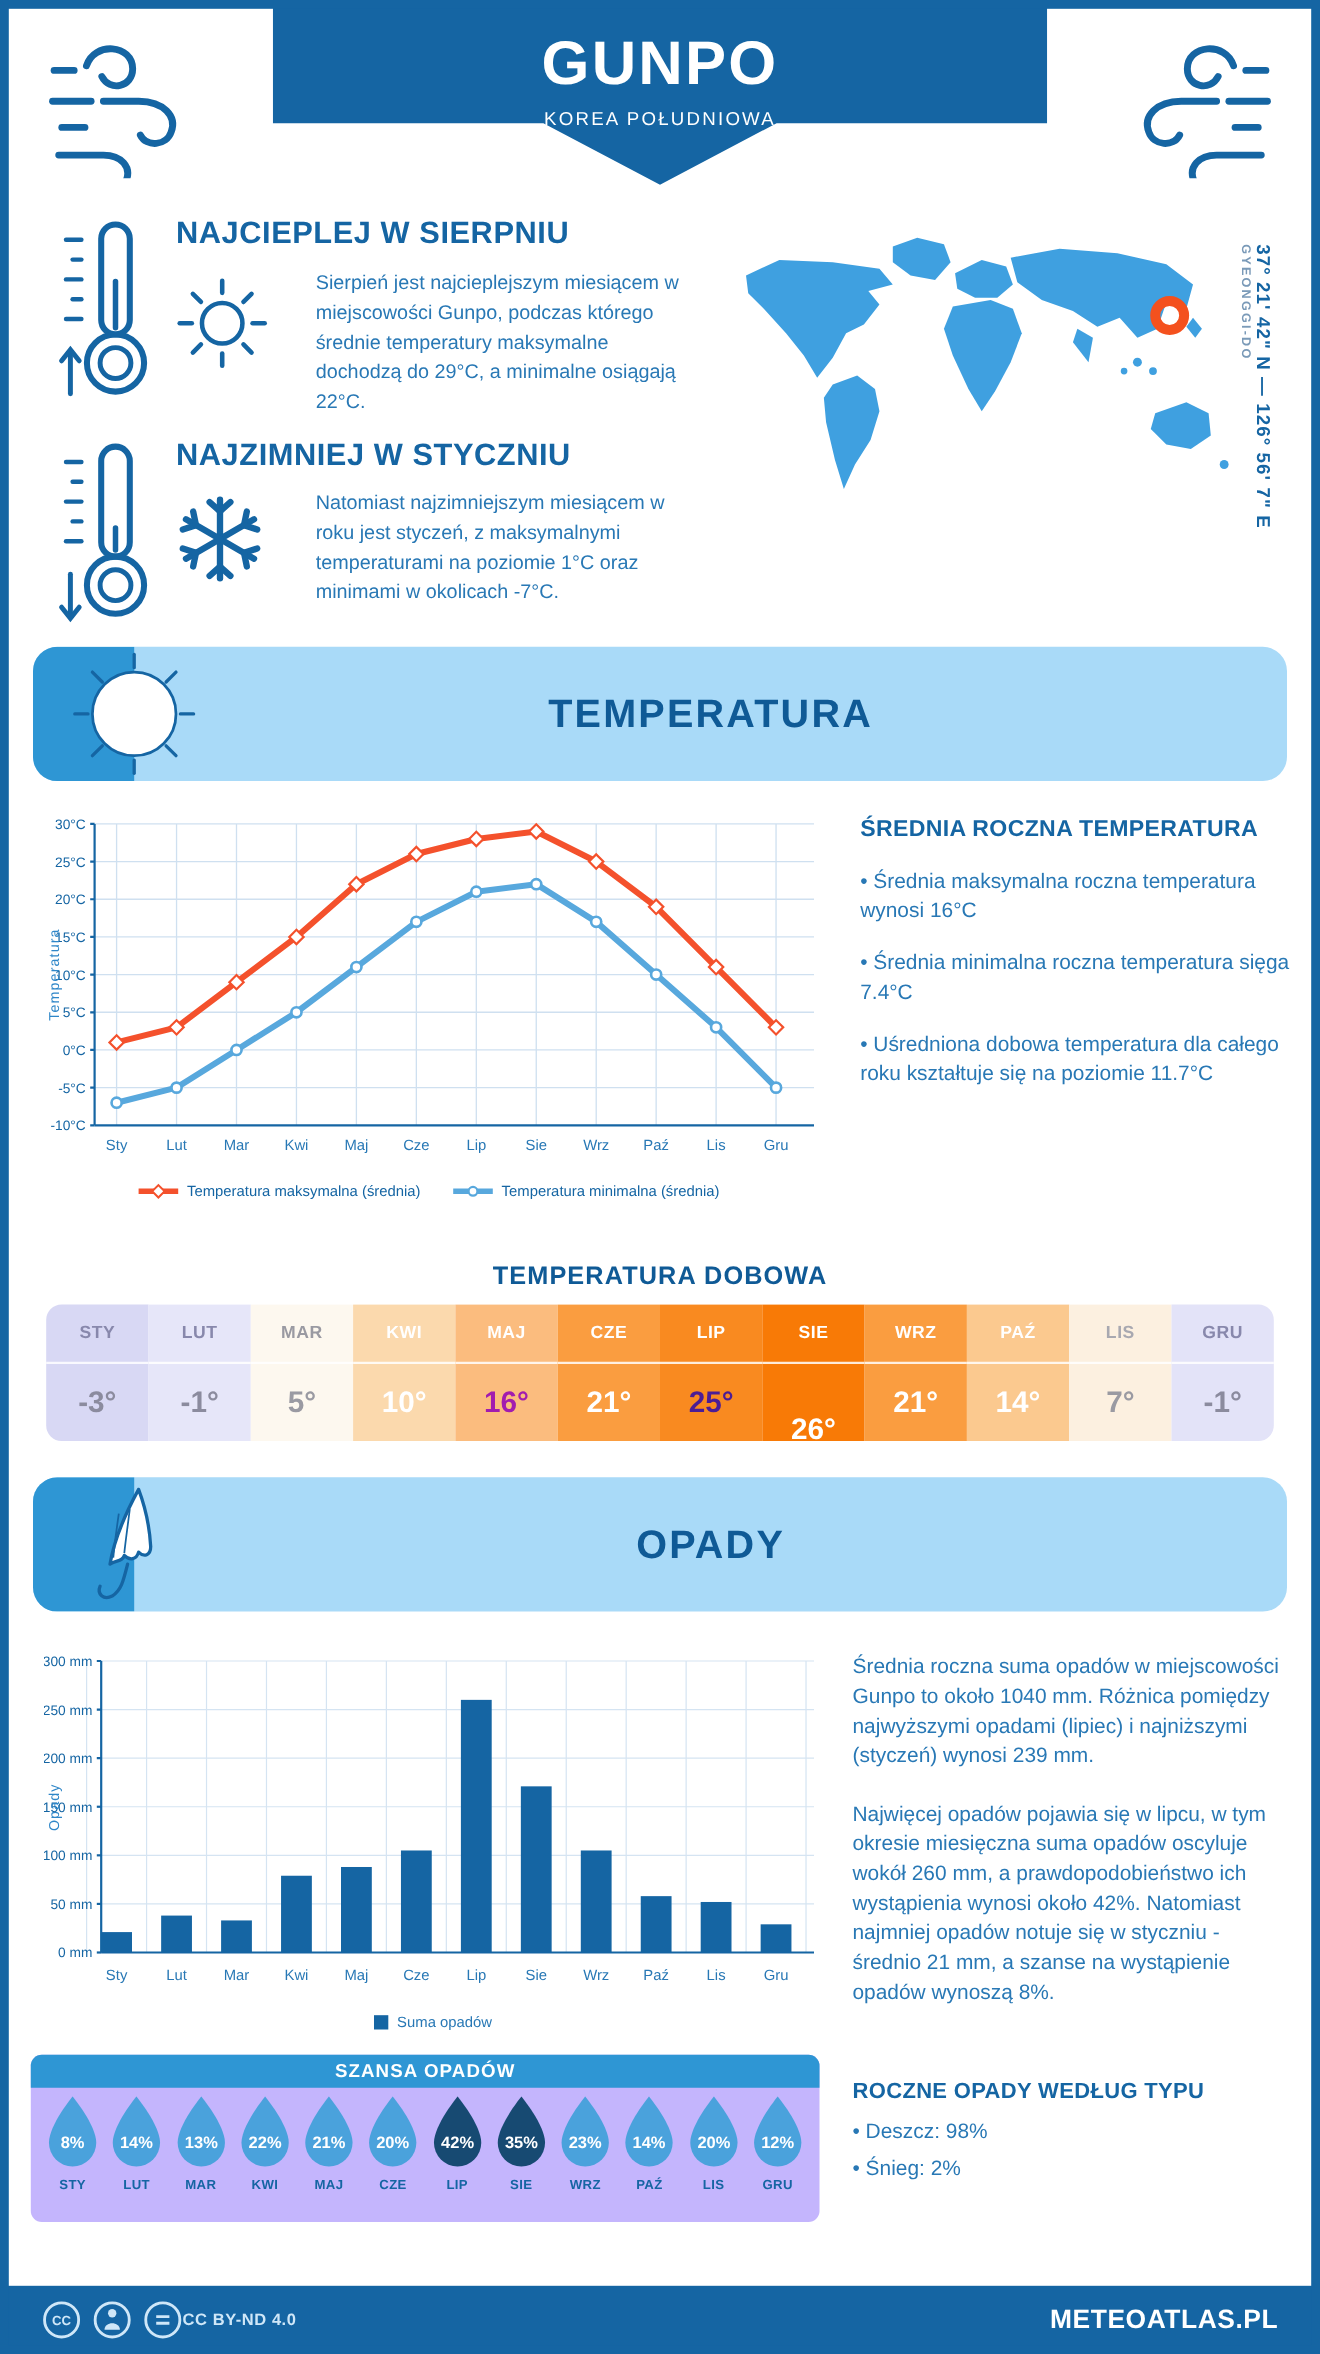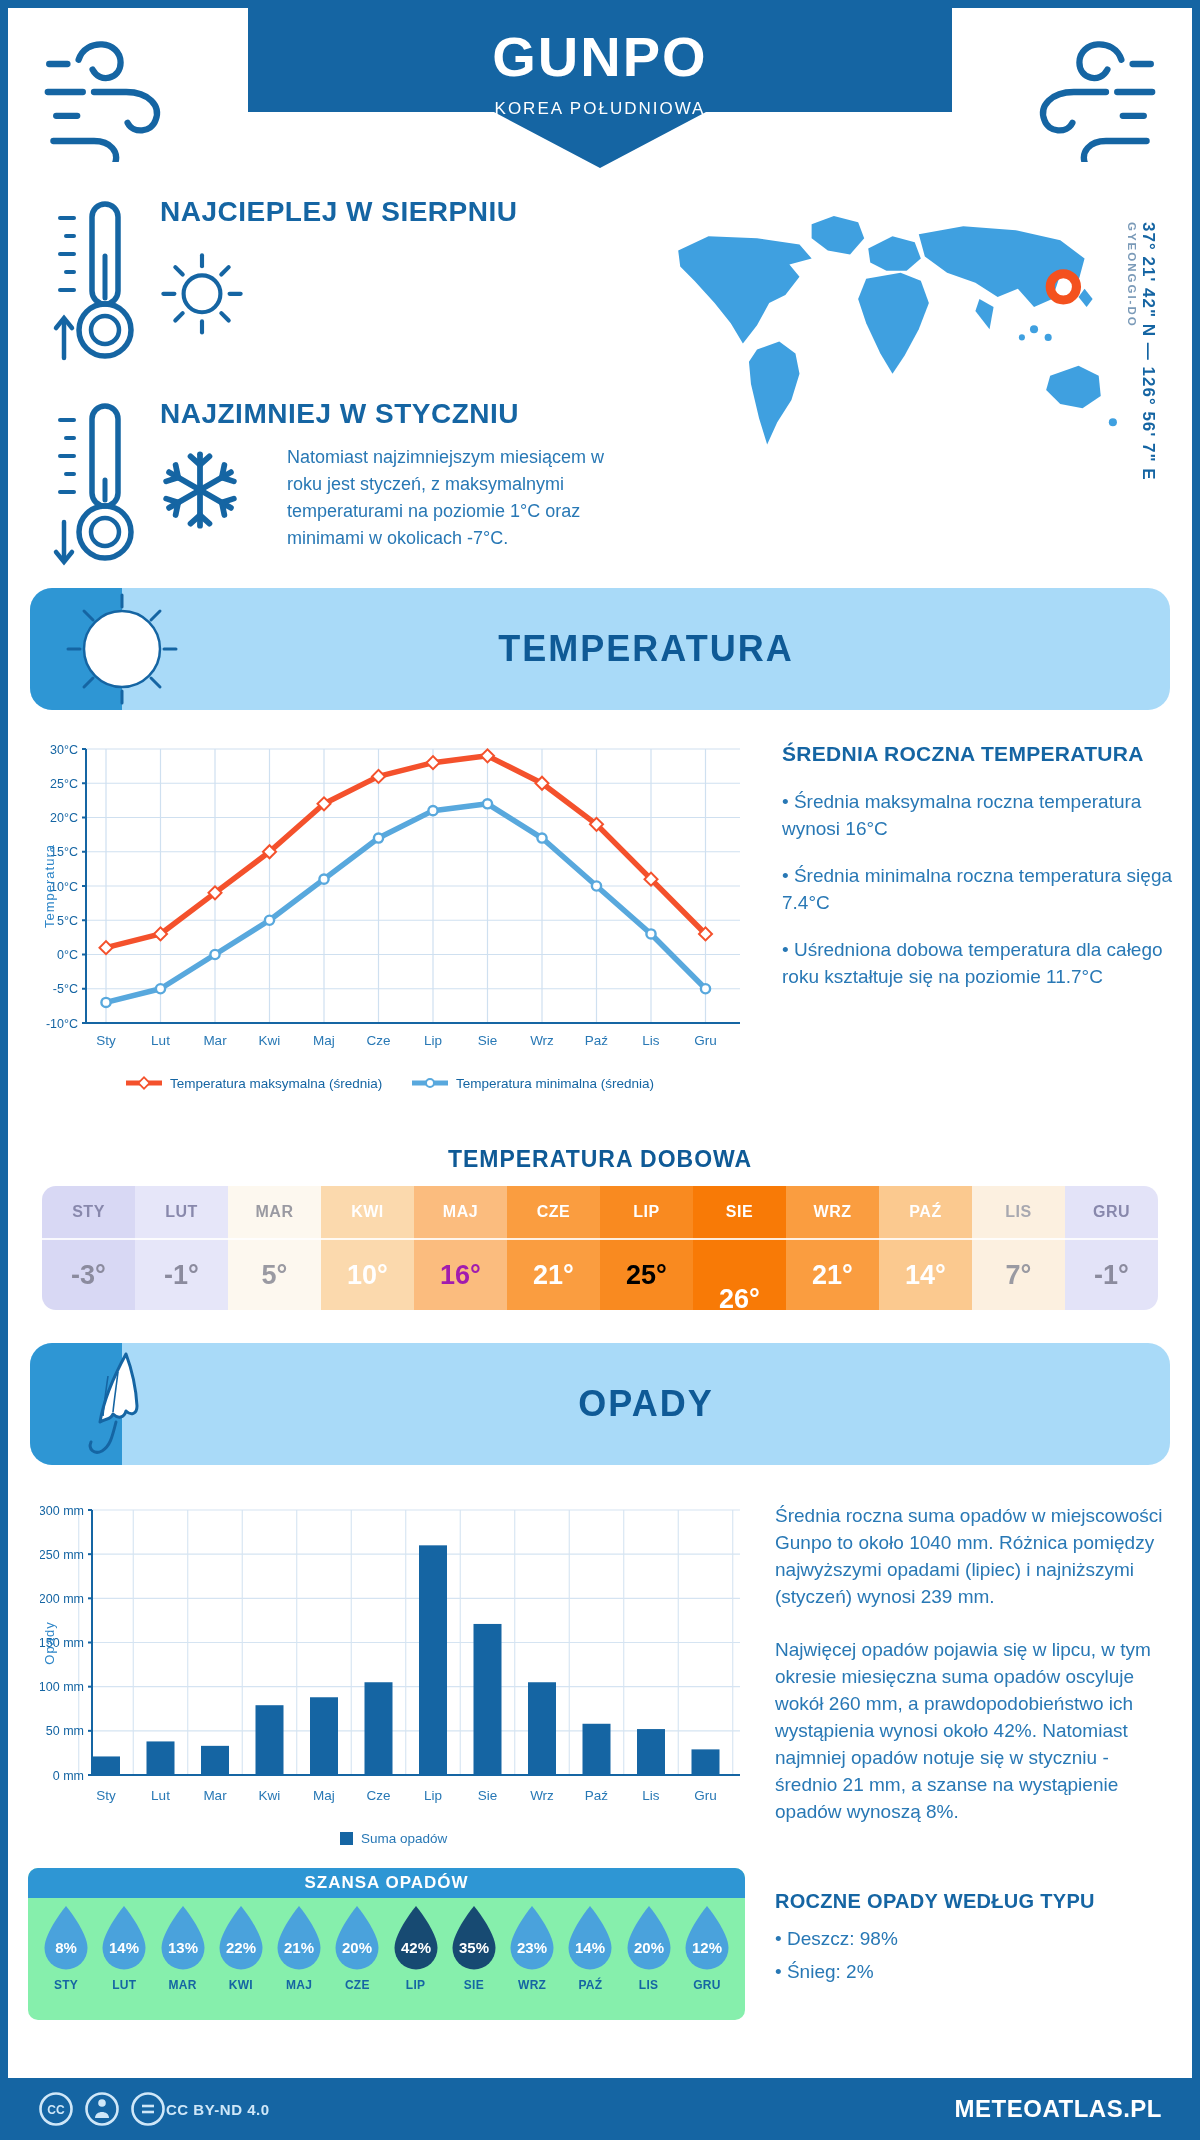--- a/index.html
+++ b/index.html
@@ -45,21 +45,21 @@
   .tbl-head{left:0;top:1146px;width:1200px;text-align:center;font-size:23px;font-weight:bold;
             color:#0f5a96;letter-spacing:1px;}
   #daily-table{left:42px;top:1186px;width:1116px;height:124px;display:flex;}
   .tcol{flex:1 1 0;display:flex;flex-direction:column;}
   .tcol .thead-cell{height:52px;line-height:52px;text-align:center;font-size:16px;font-weight:bold;
                     letter-spacing:.5px;border-bottom:2px solid rgba(255,255,255,.85);}
   .tcol .tval-cell{flex:1;display:flex;align-items:center;justify-content:center;
                    font-size:27px;font-weight:bold;}
 
   
-  #chance-panel{left:28px;top:1868px;width:717px;height:152px;background:#86efac;border-radius:10px;}
+  #chance-panel{left:28px;top:1868px;width:717px;height:152px;background:#c4b5fd;border-radius:10px;}
   #chance-head{height:30px;line-height:30px;background:#2e96d4;border-radius:10px 10px 0 0;
                text-align:center;color:#fff;font-size:17px;font-weight:bold;letter-spacing:1px;}
   #drops{display:flex;justify-content:space-between;padding:7px 12px 0 12px;}
   .drop-col{width:52px;text-align:center;}
   .drop-col .m-label{font-size:12px;font-weight:bold;color:#1565a3;margin-top:3px;letter-spacing:.3px;}
 
   
   #footer{left:0;top:2078px;width:1200px;height:62px;background:#1565a3;display:flex;
           align-items:center;z-index:55;}
   .cc-ic{width:36px;height:36px;margin-left:10px;}
@@ -115,20 +115,21 @@
     <circle cx="50" cy="52" r="20"></circle>
     <line x1="50" y1="10" x2="50" y2="22"></line>
     <line x1="50" y1="82" x2="50" y2="94"></line>
     <line x1="8" y1="52" x2="20" y2="52"></line>
     <line x1="80" y1="52" x2="92" y2="52"></line>
     <line x1="21" y1="23" x2="29" y2="31"></line>
     <line x1="71" y1="73" x2="79" y2="81"></line>
     <line x1="21" y1="81" x2="29" y2="73"></line>
     <line x1="71" y1="31" x2="79" y2="23"></line>
   </svg>
+  <div class="abs sec-text" style="left:287px;top:244px;">Sierpień jest najcieplejszym miesiącem w miejscowości Gunpo, podczas którego średnie temperatury maksymalne dochodzą do 29°C, a minimalne osiągają 22°C.</div>
 
   <svg class="abs thermo" style="top:400px;" viewBox="0 0 95 170" fill="none" stroke="#1565a3" stroke-linecap="round">
     <line x1="8" y1="20" x2="22" y2="20" stroke-width="4"></line>
     <line x1="14" y1="38" x2="22" y2="38" stroke-width="4"></line>
     <line x1="8" y1="56" x2="22" y2="56" stroke-width="4"></line>
     <line x1="14" y1="74" x2="22" y2="74" stroke-width="4"></line>
     <line x1="8" y1="92" x2="22" y2="92" stroke-width="4"></line>
     <rect x="40" y="6" width="26" height="100" rx="13" stroke-width="5.5"></rect>
     <line x1="53" y1="80" x2="53" y2="100" stroke-width="5"></line>
     <circle cx="53" cy="132" r="26" stroke-width="5.5"></circle>
@@ -346,21 +347,21 @@
       <div class="tcol" style="background: rgb(251, 188, 126);">
         <div class="thead-cell" style="color: rgb(255, 255, 255);">MAJ</div>
         <div class="tval-cell" style="color: #a21caf;">16°</div>
       </div>
       <div class="tcol" style="background: rgb(250, 157, 64);">
         <div class="thead-cell" style="color: rgb(255, 255, 255);">CZE</div>
         <div class="tval-cell" style="color: rgb(255, 255, 255);">21°</div>
       </div>
       <div class="tcol" style="background: rgb(249, 138, 32);">
         <div class="thead-cell" style="color: rgb(255, 255, 255);">LIP</div>
-        <div class="tval-cell" style="color: #000000;">25°</div>
+        <div class="tval-cell" style="color: #4c1d95;">25°</div>
       </div>
       <div class="tcol" style="background: rgb(248, 122, 6);">
         <div class="thead-cell" style="color: rgb(255, 255, 255);">SIE</div>
         <div class="tval-cell" style="color: rgb(255, 255, 255); margin-top: 44px;">26°</div>
       </div>
       <div class="tcol" style="background: rgb(250, 157, 64);">
         <div class="thead-cell" style="color: rgb(255, 255, 255);">WRZ</div>
         <div class="tval-cell" style="color: rgb(255, 255, 255);">21°</div>
       </div>
       <div class="tcol" style="background: rgb(251, 201, 143);">

